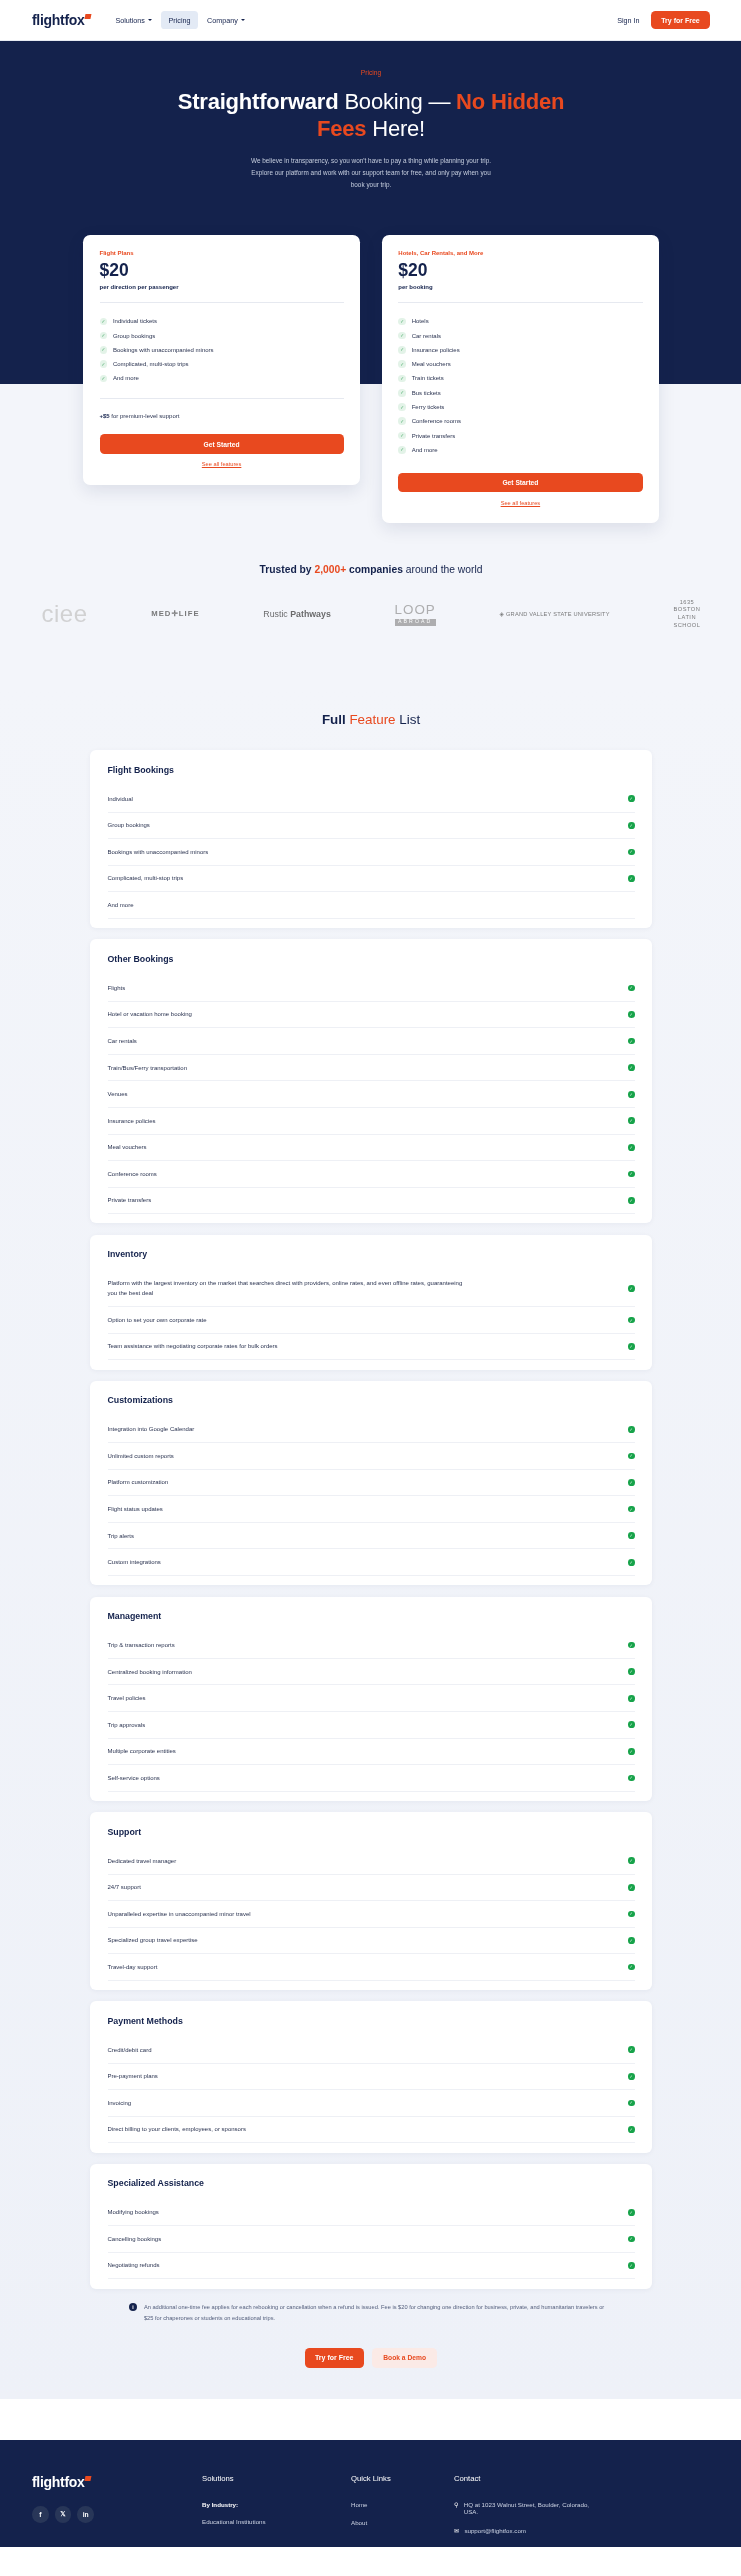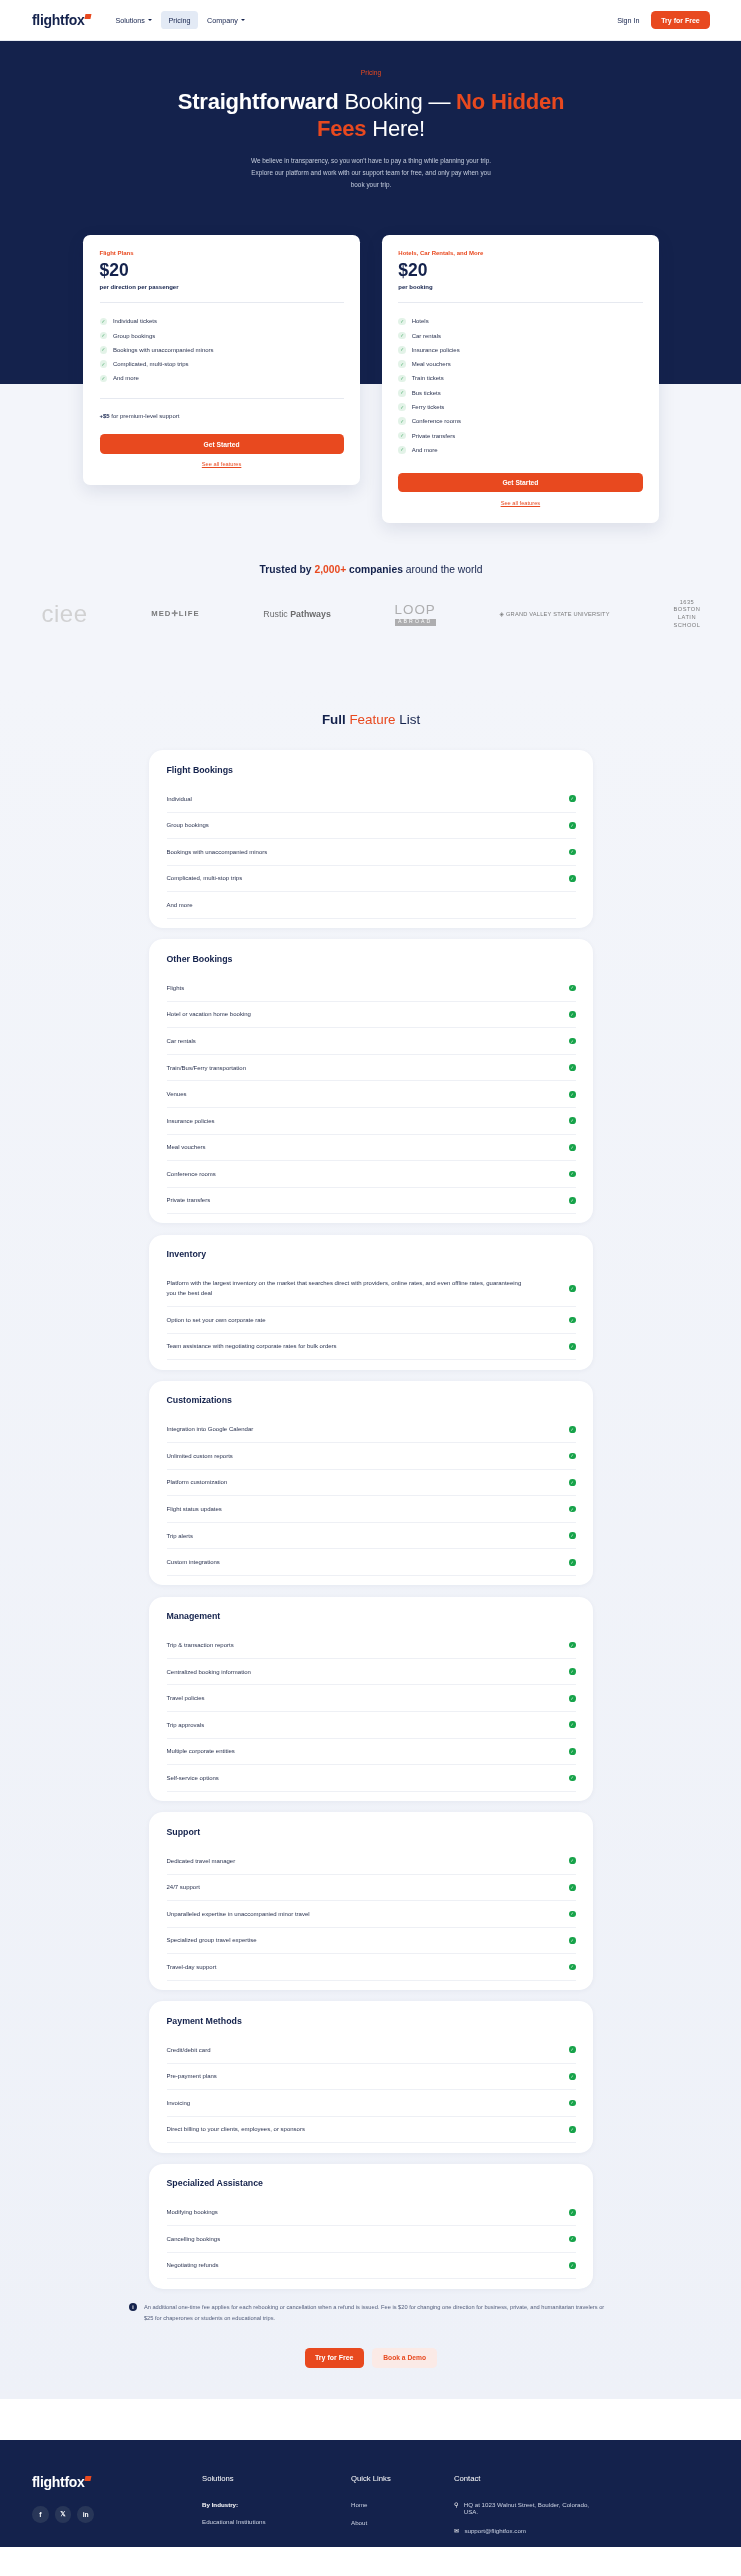--- a/index.html
+++ b/index.html
@@ -281,24 +281,24 @@
   .features h2 {
     text-align: center;
     font-size: 13.4px;
     font-weight: 400;
     color: #14224c;
     margin-bottom: 23px;
   }
   .features h2 b { font-weight: 700; }
   .features h2 .orange { color: #e8491f; font-weight: 400; }
   .feature-group {
-    width: 444px;
+    width: 562px;
     margin: 0 auto 11.3px;
     background: #fff;
-    border-radius: 14px;
+    border-radius: 6px;
     padding: 14.4px 17.5px 9.3px;
     box-shadow: 0 1px 5.2px rgba(20,34,76,0.05);
   }
   .feature-group h3 {
     font-size: 8.8px;
     font-weight: 700;
     color: #14224c;
     margin-bottom: 11.3px;
   }
   .frow {

